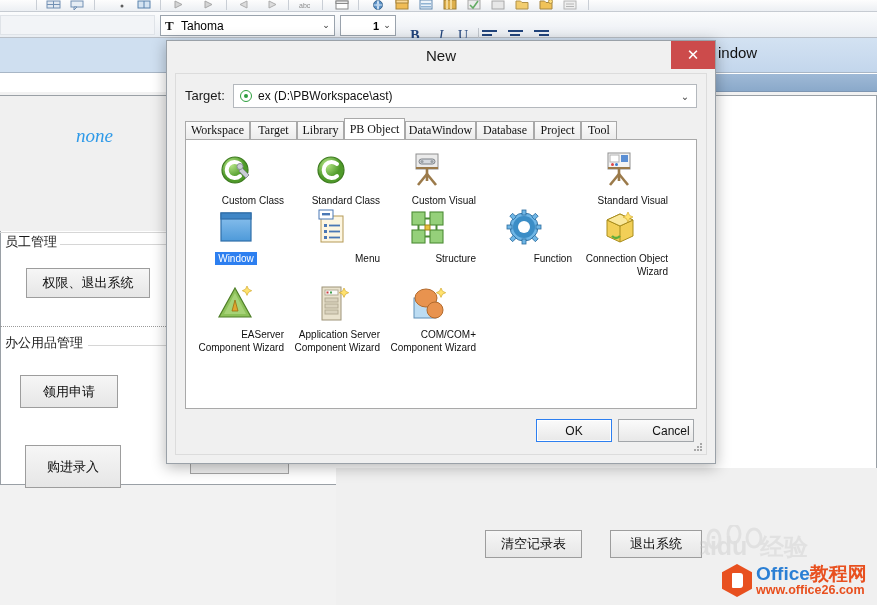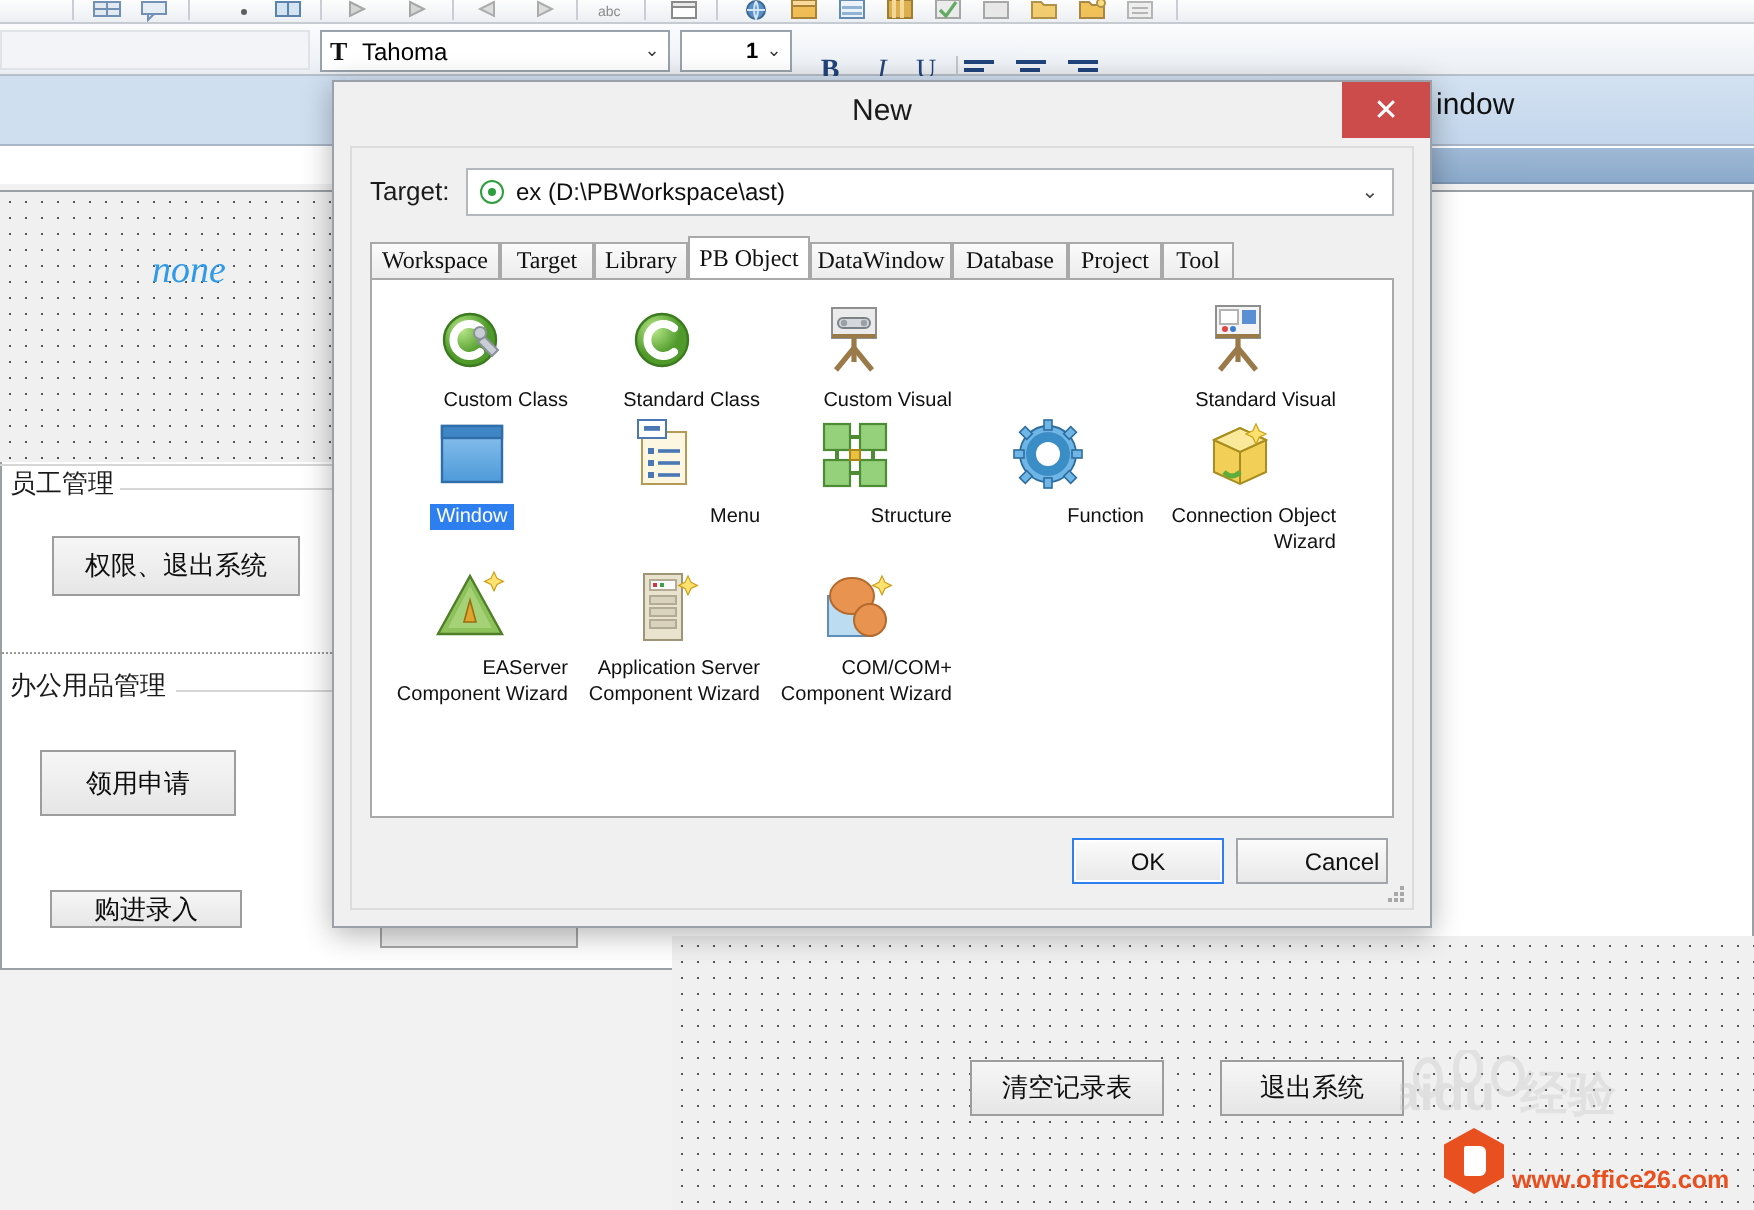--- a/index.html
+++ b/index.html
@@ -460,21 +460,21 @@
   <div class="hair-rule" style="left:60px; top:244px; width:112px;"></div>
 
   <div class="winbtn" style="left:26px; top:268px; width:124px; height:30px;">权限、退出系统</div>
 
   <div class="dash-rule" style="left:0; top:326px; width:172px;"></div>
   <div class="sec-title" style="left:5px; top:334px;">办公用品管理</div>
   <div class="hair-rule" style="left:88px; top:345px; width:84px;"></div>
 
   <div class="winbtn" style="left:20px; top:375px; width:98px; height:33px;">领用申请</div>
 
-  <div class="winbtn" style="left:25px; top:445px; width:96px; height:19px;text-align:center;">购进录入</div>
+  <div class="winbtn" style="left:25px; top:445px; width:96px; height:43px;text-align:center;">购进录入</div>
 
   <div class="winbtn flat" style="left:190px; top:452px; width:99px; height:22px; overflow:hidden;">
     <span class="hidden-btn-text" style="left:6px; top:-4px;">基本信息录入</span>
   </div>
 
   <div class="design-canvas" id="canvas-bottom"></div>
 
   <div class="winbtn" style="left:485px; top:530px; width:97px; height:28px;">清空记录表</div>
 
   <div class="winbtn" style="left:610px; top:530px; width:92px; height:28px;">退出系统</div>
@@ -739,16 +739,19 @@
       </g>
       <text x="-4" y="30" font-family="Liberation Sans" font-size="25" font-weight="bold" fill="#c0c0c0">aidu</text>
       <text x="60" y="30" font-family="Liberation Sans" font-size="24" font-weight="bold" fill="#c8c8c8">经验</text>
     </svg>
   </div>
 
   <div class="wm-office">
     <div class="wm-hex">
         <span></span>
       </div>
+    <div class="wm-o-line1">
+      <span style="color:#2b7fd4">Office</span><span style="color:#e8501f">教程网</span>
+    </div>
     <div class="wm-o-line2">www.office26.com</div>
   </div>
 
 </div>
 
 </body></html>

